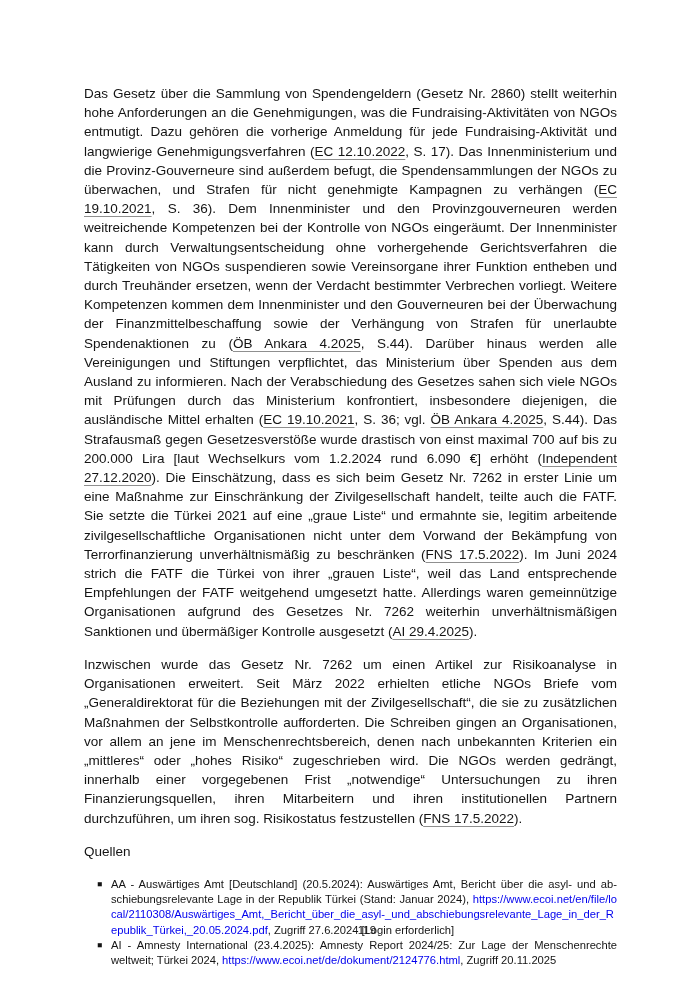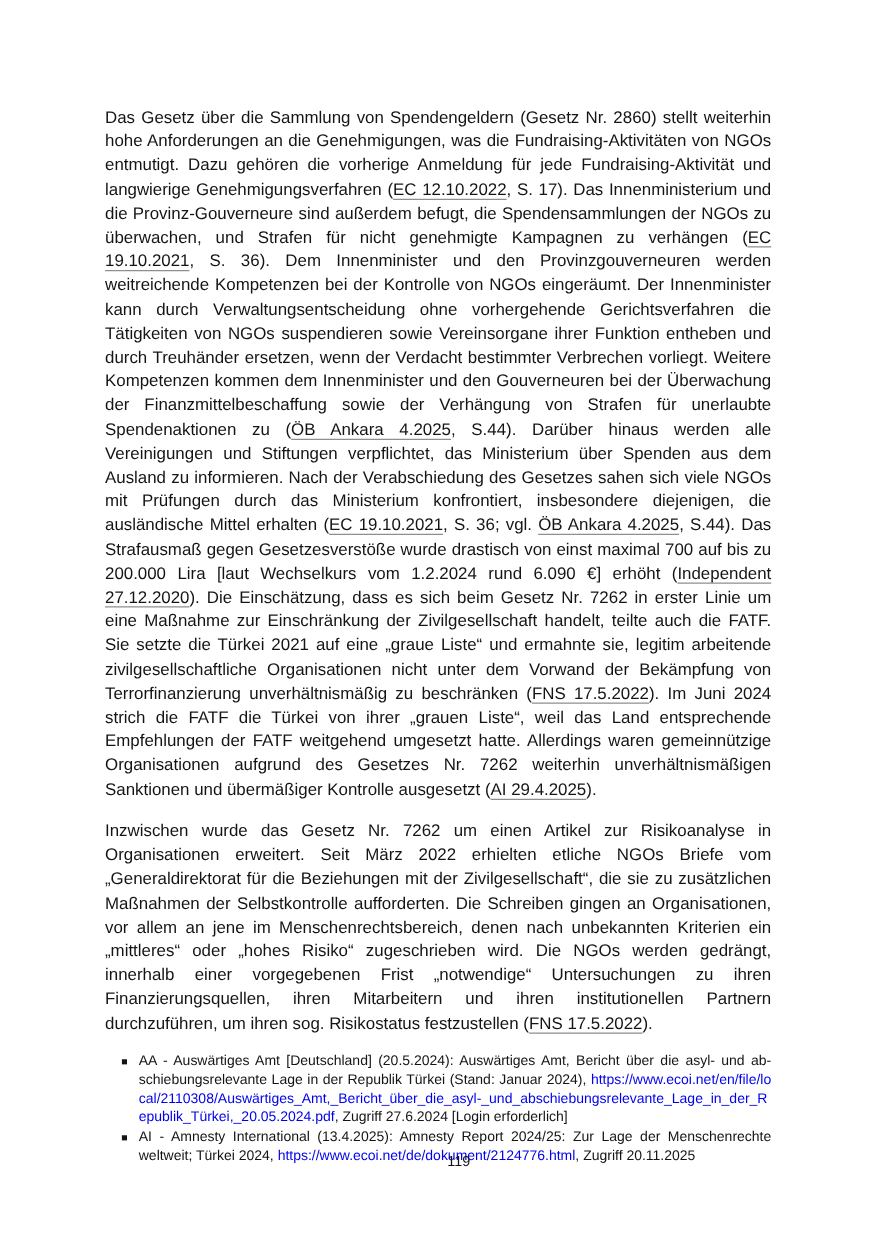--- a/index.html
+++ b/index.html
@@ -49,19 +49,20 @@
 </style>
 </head>
 <body style="--text-color: #141414; --ref-underline: #8f8f8f; --url-color: #0000ee;">
 
 <div class="page">
   <div class="content">
     <div>
         <p class="body"><span class="normal">Das </span><span class="bold">Gesetz über die Sammlung von Spendengeldern</span><span class="normal"> (Gesetz Nr. 2860) stellt weiterhin hohe Anforderungen an die Genehmigungen, was die Fundraising-Aktivitäten von NGOs ent­mutigt. Dazu gehören die vorherige Anmeldung für jede Fundraising-Aktivität und langwierige Genehmigungsverfahren (</span><span class="ref">EC 12.10.2022</span><span class="normal">, S. 17). Das Innenministerium und die Provinz-Gou­verneure sind außerdem befugt, die Spendensammlungen der NGOs zu überwachen, und Strafen für nicht genehmigte Kampagnen zu verhängen (</span><span class="ref">EC 19.10.2021</span><span class="normal">, S. 36). Dem Innen­minister und den Provinzgouverneuren werden weitreichende Kompetenzen bei der Kontrolle von NGOs eingeräumt. Der Innenminister kann durch Verwaltungsentscheidung ohne vorher­gehende Gerichtsverfahren die Tätigkeiten von NGOs suspendieren sowie Vereinsorgane ihrer Funktion entheben und durch Treuhänder ersetzen, wenn der Verdacht bestimmter Verbrechen vorliegt. Weitere Kompetenzen kommen dem Innenminister und den Gouverneuren bei der Überwachung der Finanzmittelbeschaffung sowie der Verhängung von Strafen für unerlaubte Spendenaktionen zu (</span><span class="ref">ÖB Ankara 4.2025</span><span class="normal">, S.44). Darüber hinaus werden alle Vereinigungen und Stiftungen verpflichtet, das Ministerium über </span><span class="bold">Spenden aus dem Ausland</span><span class="normal"> zu informieren. Nach der Verabschiedung des Gesetzes sahen sich viele NGOs mit Prüfungen durch das Ministe­rium konfrontiert, insbesondere diejenigen, die ausländische Mittel erhalten (</span><span class="ref">EC 19.10.2021</span><span class="normal">, S. 36; vgl. </span><span class="ref">ÖB Ankara 4.2025</span><span class="normal">, S.44). Das Strafausmaß gegen Gesetzesverstöße wurde dras­tisch von einst maximal 700 auf bis zu 200.000 Lira [laut Wechselkurs vom 1.2.2024 rund 6.090 €] erhöht (</span><span class="ref">Independent 27.12.2020</span><span class="normal">). Die Einschätzung, dass es sich beim Gesetz Nr. 7262 in erster Linie um eine Maßnahme zur Einschränkung der Zivilgesellschaft handelt, teilte auch die FATF. Sie setzte die Türkei 2021 auf eine „graue Liste“ und ermahnte sie, legitim arbeitende zivilgesellschaftliche Organisationen nicht unter dem Vorwand der Bekämpfung von Terrorfinan­zierung unverhältnismäßig zu beschränken (</span><span class="ref">FNS 17.5.2022</span><span class="normal">). Im Juni 2024 strich die FATF die Türkei von ihrer „grauen Liste“, weil das Land entsprechende Empfehlungen der FATF weitge­hend umgesetzt hatte. Allerdings waren gemeinnützige Organisationen aufgrund des Gesetzes Nr. 7262 weiterhin unverhältnismäßigen Sanktionen und übermäßiger Kontrolle ausgesetzt (</span><span class="ref">AI 29.4.2025</span><span class="normal">).</span></p>
         <p class="body"><span class="normal">Inzwischen wurde das Gesetz Nr. 7262 um einen Artikel zur Risikoanalyse in Organisationen erweitert. Seit März 2022 erhielten etliche NGOs Briefe vom „Generaldirektorat für die Be­ziehungen mit der Zivilgesellschaft“, die sie zu zusätzlichen Maßnahmen der Selbstkontrolle aufforderten. Die Schreiben gingen an Organisationen, vor allem an jene im Menschenrechts­bereich, denen nach unbekannten Kriterien ein „mittleres“ oder „hohes Risiko“ zugeschrieben wird. Die NGOs werden gedrängt, innerhalb einer vorgegebenen Frist „notwendige“ Untersu­chungen zu ihren Finanzierungsquellen, ihren Mitarbeitern und ihren institutionellen Partnern durchzuführen, um ihren sog. Risikostatus festzustellen (</span><span class="ref">FNS 17.5.2022</span><span class="normal">).</span></p>
       </div>
+    <p class="quellen">Quellen</p>
     <ul class="sources">
         <li class="source"><span class="marker">■</span><span class="normal">AA - Auswärtiges Amt [Deutschland] (20.5.2024): Auswärtiges Amt, Bericht über die asyl- und ab­schiebungsrelevante Lage in der Republik Türkei (Stand: Januar 2024), </span><span class="url">https://www.ecoi.net/en/file/local/2110308/Auswärtiges_Amt,_Bericht_über_die_asyl-_und_abschiebungsrelevante_Lage_in_der_Republik_Türkei,_20.05.2024.pdf</span><span class="normal">, Zugriff 27.6.2024 [Login erforderlich]</span></li>
-        <li class="source"><span class="marker">■</span><span class="normal">AI - Amnesty International (13.4.2025): Amnesty Report 2024/25: Zur Lage der Menschenrechte weltweit; Türkei 2024, </span><span class="url">https://www.ecoi.net/de/dokument/2124776.html</span><span class="normal">, Zugriff 20.11.2025</span></li>
+        <li class="source"><span class="marker">■</span><span class="normal">AI - Amnesty International (23.4.2025): Amnesty Report 2024/25: Zur Lage der Menschenrechte weltweit; Türkei 2024, </span><span class="url">https://www.ecoi.net/de/dokument/2124776.html</span><span class="normal">, Zugriff 20.11.2025</span></li>
       </ul>
   </div>
   <div class="pagenum">119</div>
 </div>
 
 </body></html>

